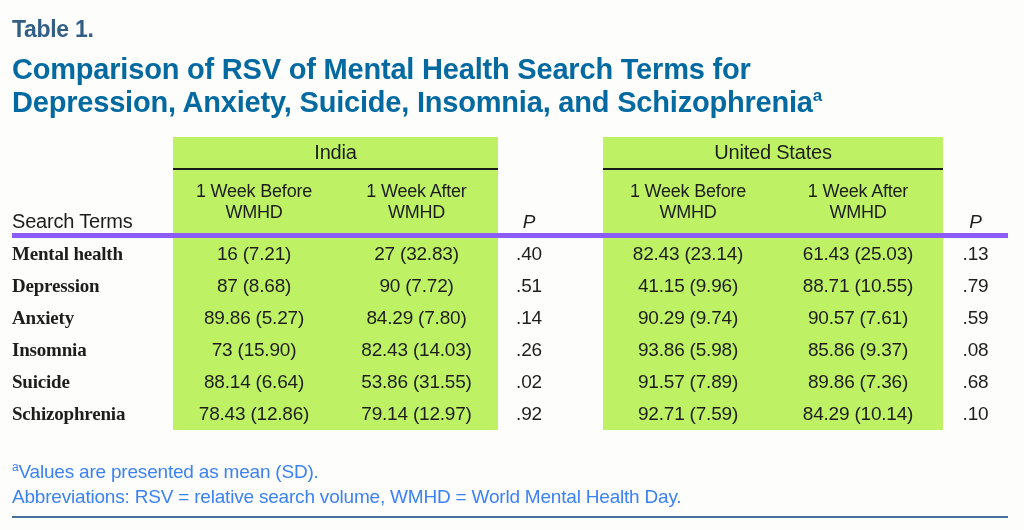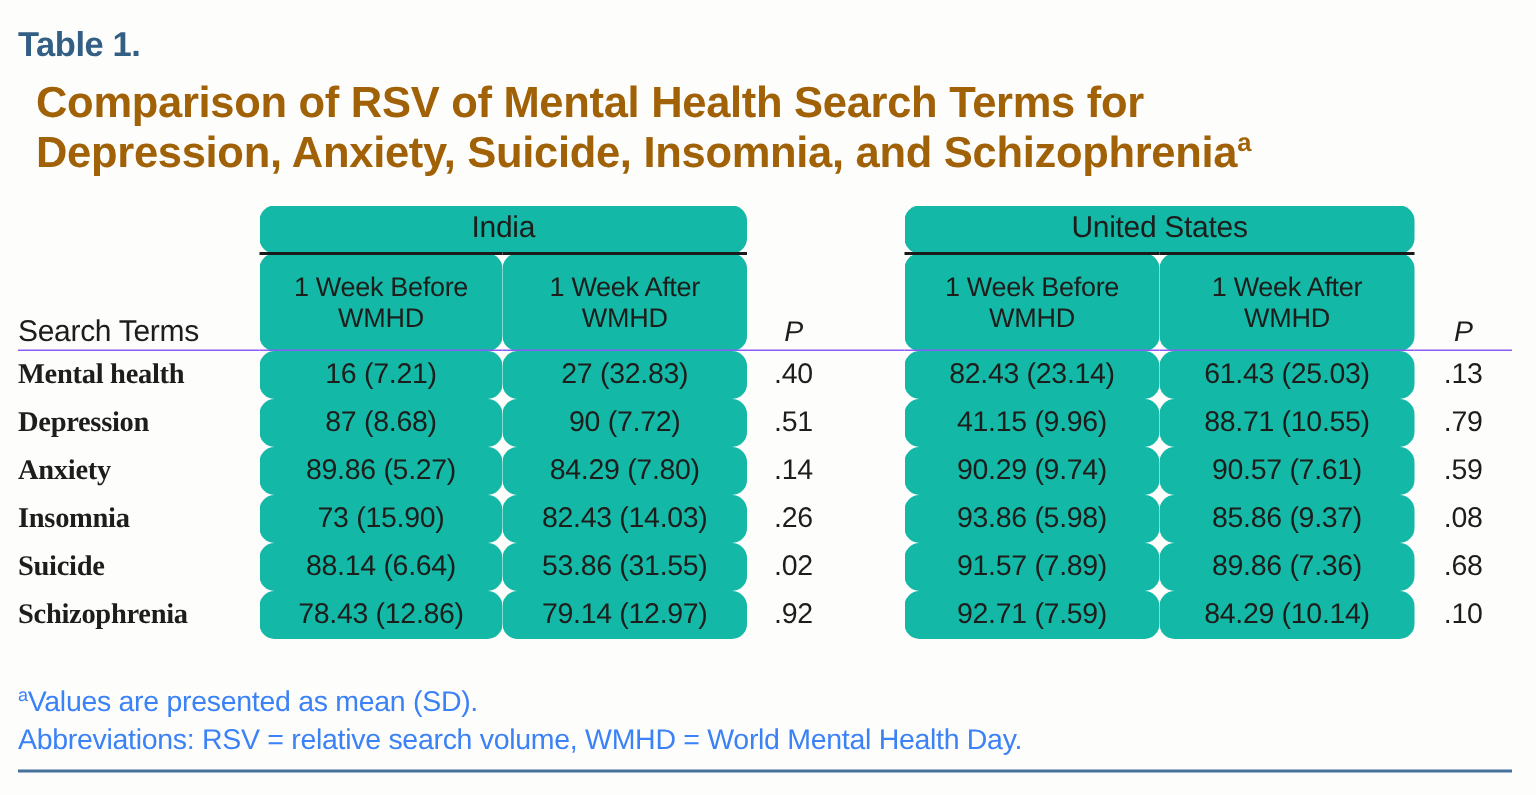--- a/index.html
+++ b/index.html
@@ -19,52 +19,52 @@
     padding: 14px 14px 0 12px;
   }
   .table-number {
     color: #335f85;
     font-weight: bold;
     font-size: 23px;
     letter-spacing: -0.3px;
     margin: 2px 0 10px 0;
   }
   .main-title {
-    color: #a16207;
+    color: #0369a1;
     font-weight: bold;
     font-size: 29px;
     line-height: 33px;
     letter-spacing: -0.2px;
-    margin: 0 0 18px 12px;
+    margin: 0 0 18px 0;
   }
   .main-title sup {
     font-size: 17px;
     line-height: 0;
   }
   table.datatable {
     border-collapse: collapse;
     table-layout: fixed;
     width: 996px;
     letter-spacing: -0.2px;
   }
   .datatable th, .datatable td {
     padding: 0;
     font-weight: normal;
     overflow: hidden;
     white-space: nowrap;
   }
-  .shaded { background: #14b8a6; border-radius: 10px; }
+  .shaded { background: #bef264; }
   .group-row th { height: 31px; vertical-align: middle; }
   .group-th {
     font-weight: bold;
     font-size: 20px;
     text-align: center;
     border-bottom: 2px solid #1a1a1a;
   }
-  .subhead-row th { border-bottom: 1px solid #8b5cf6; height: 63px; }
+  .subhead-row th { border-bottom: 5px solid #8b5cf6; height: 63px; }
   .terms-th {
     text-align: left;
     vertical-align: bottom;
     font-weight: bold;
     font-size: 20px;
     padding-bottom: 6px;
   }
   .sub-th {
     font-weight: bold;
     font-size: 18px;

